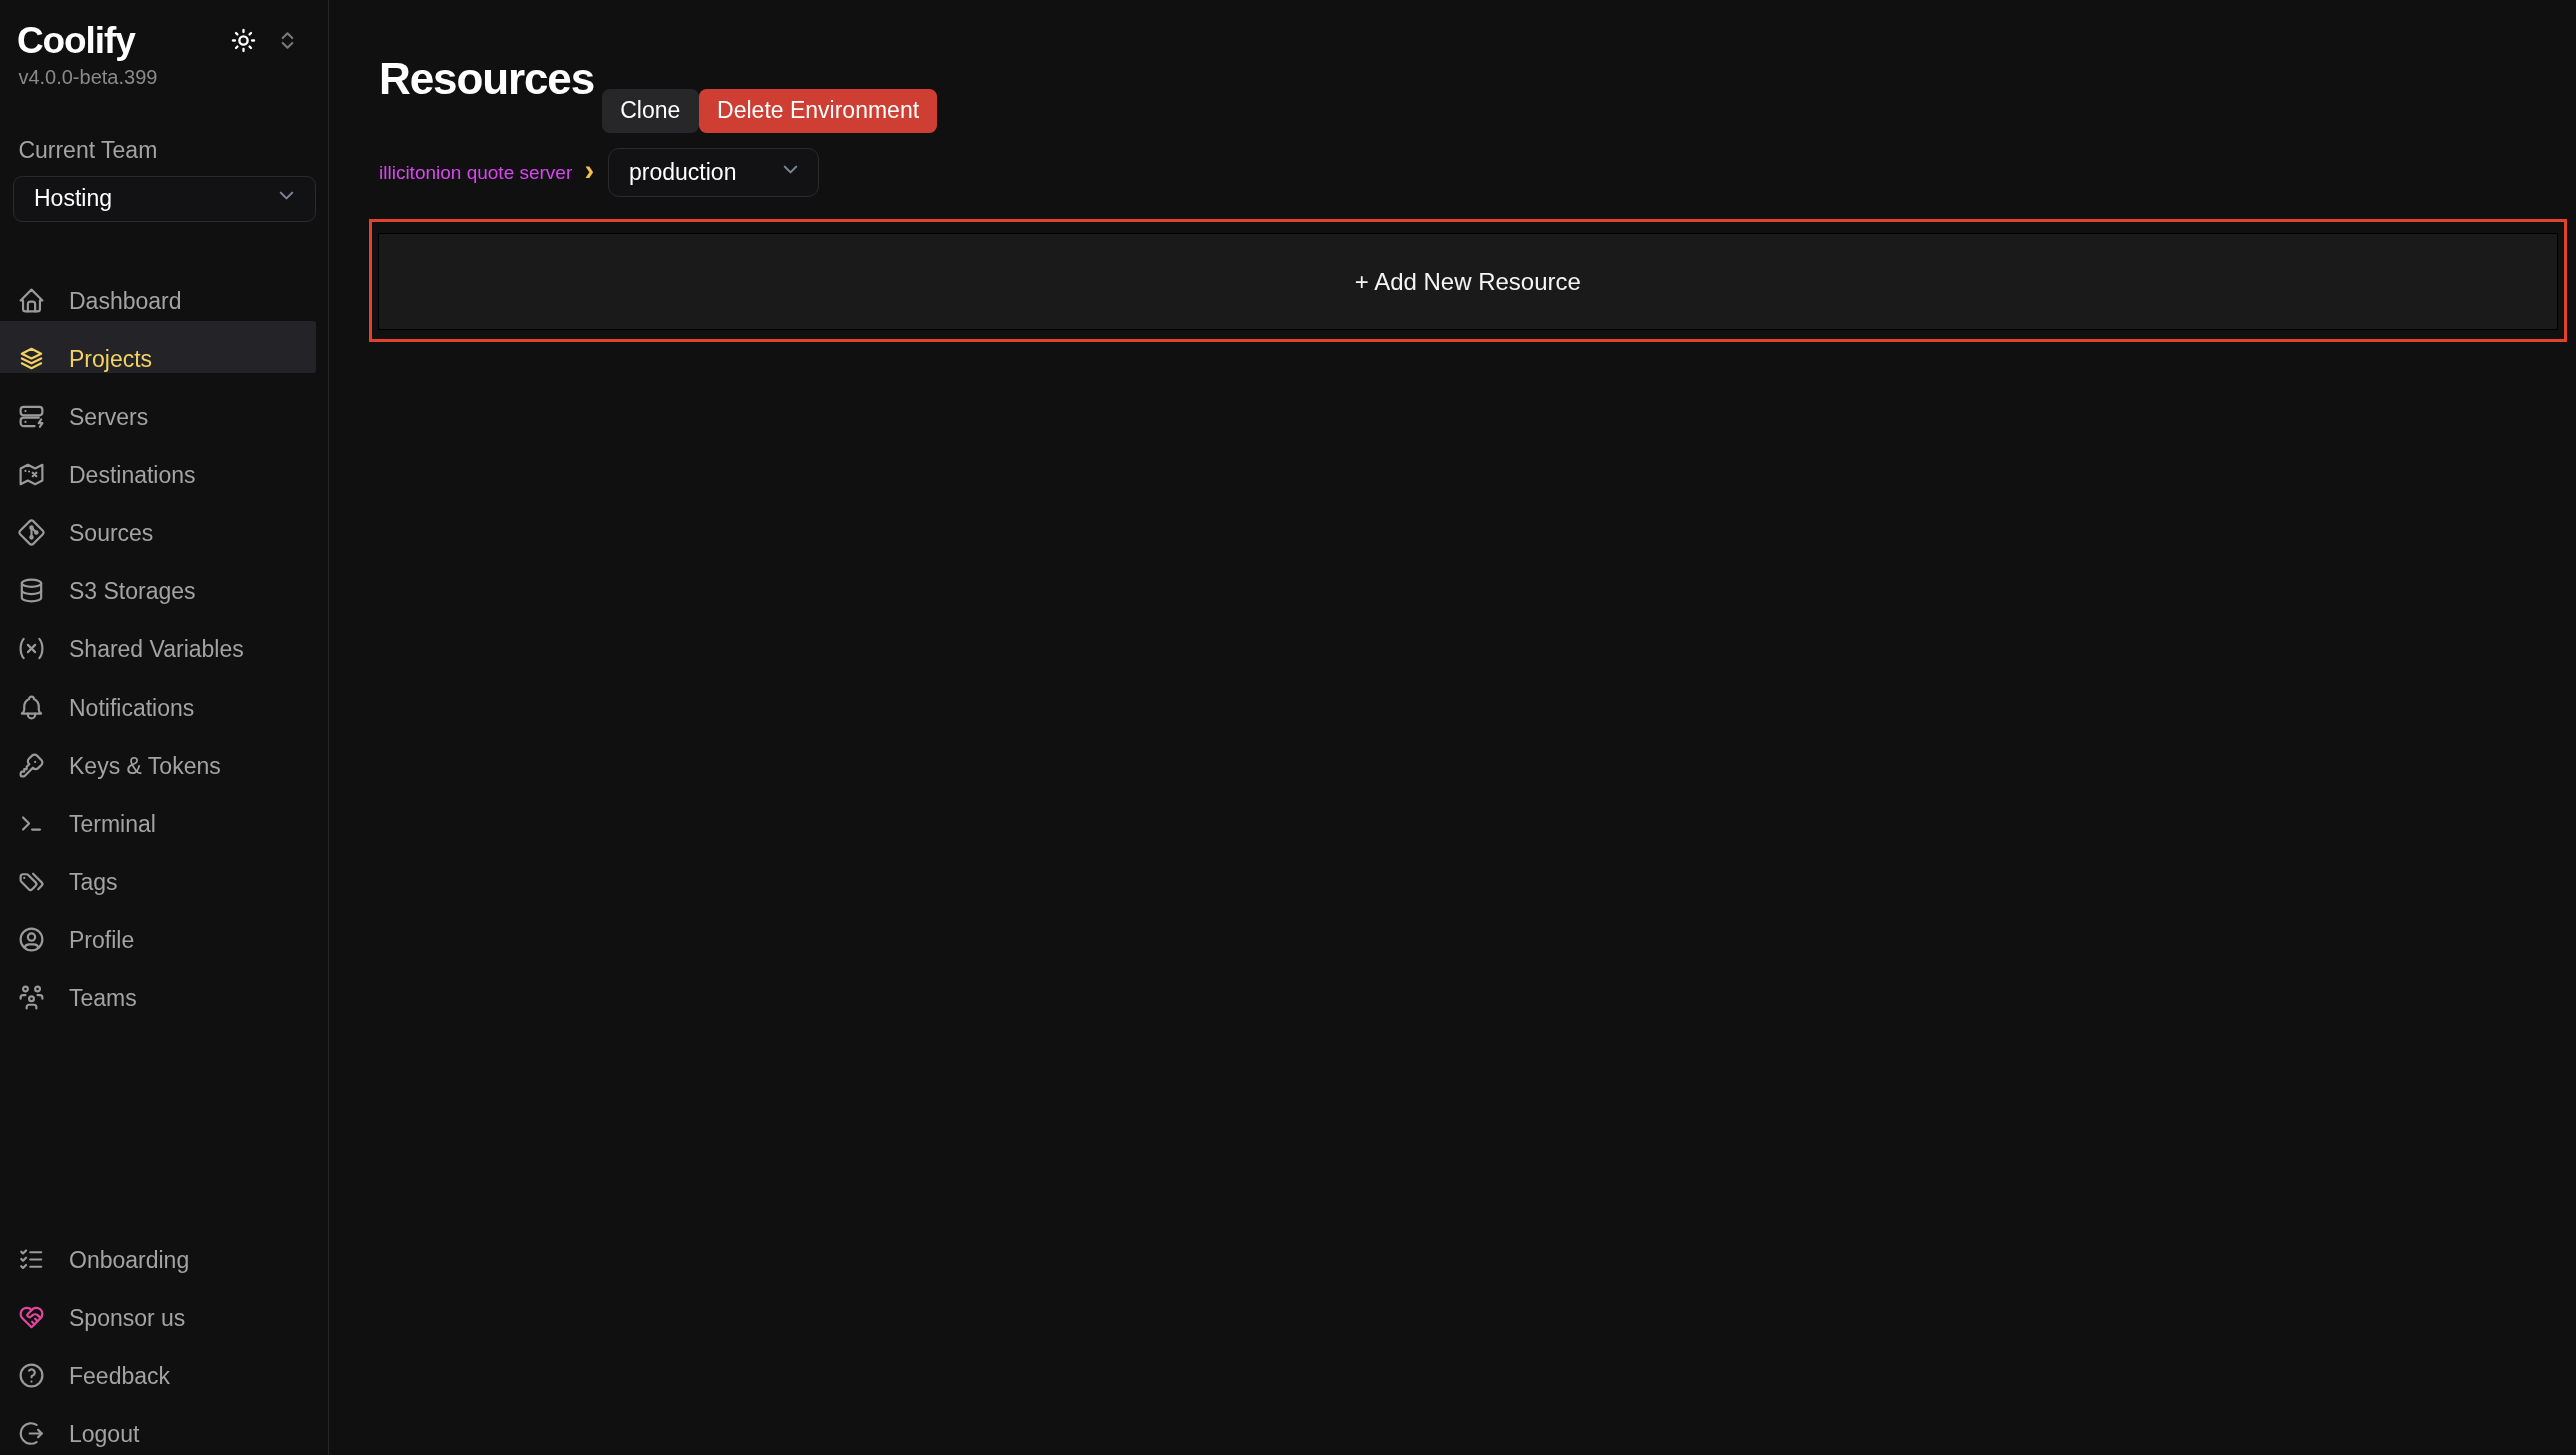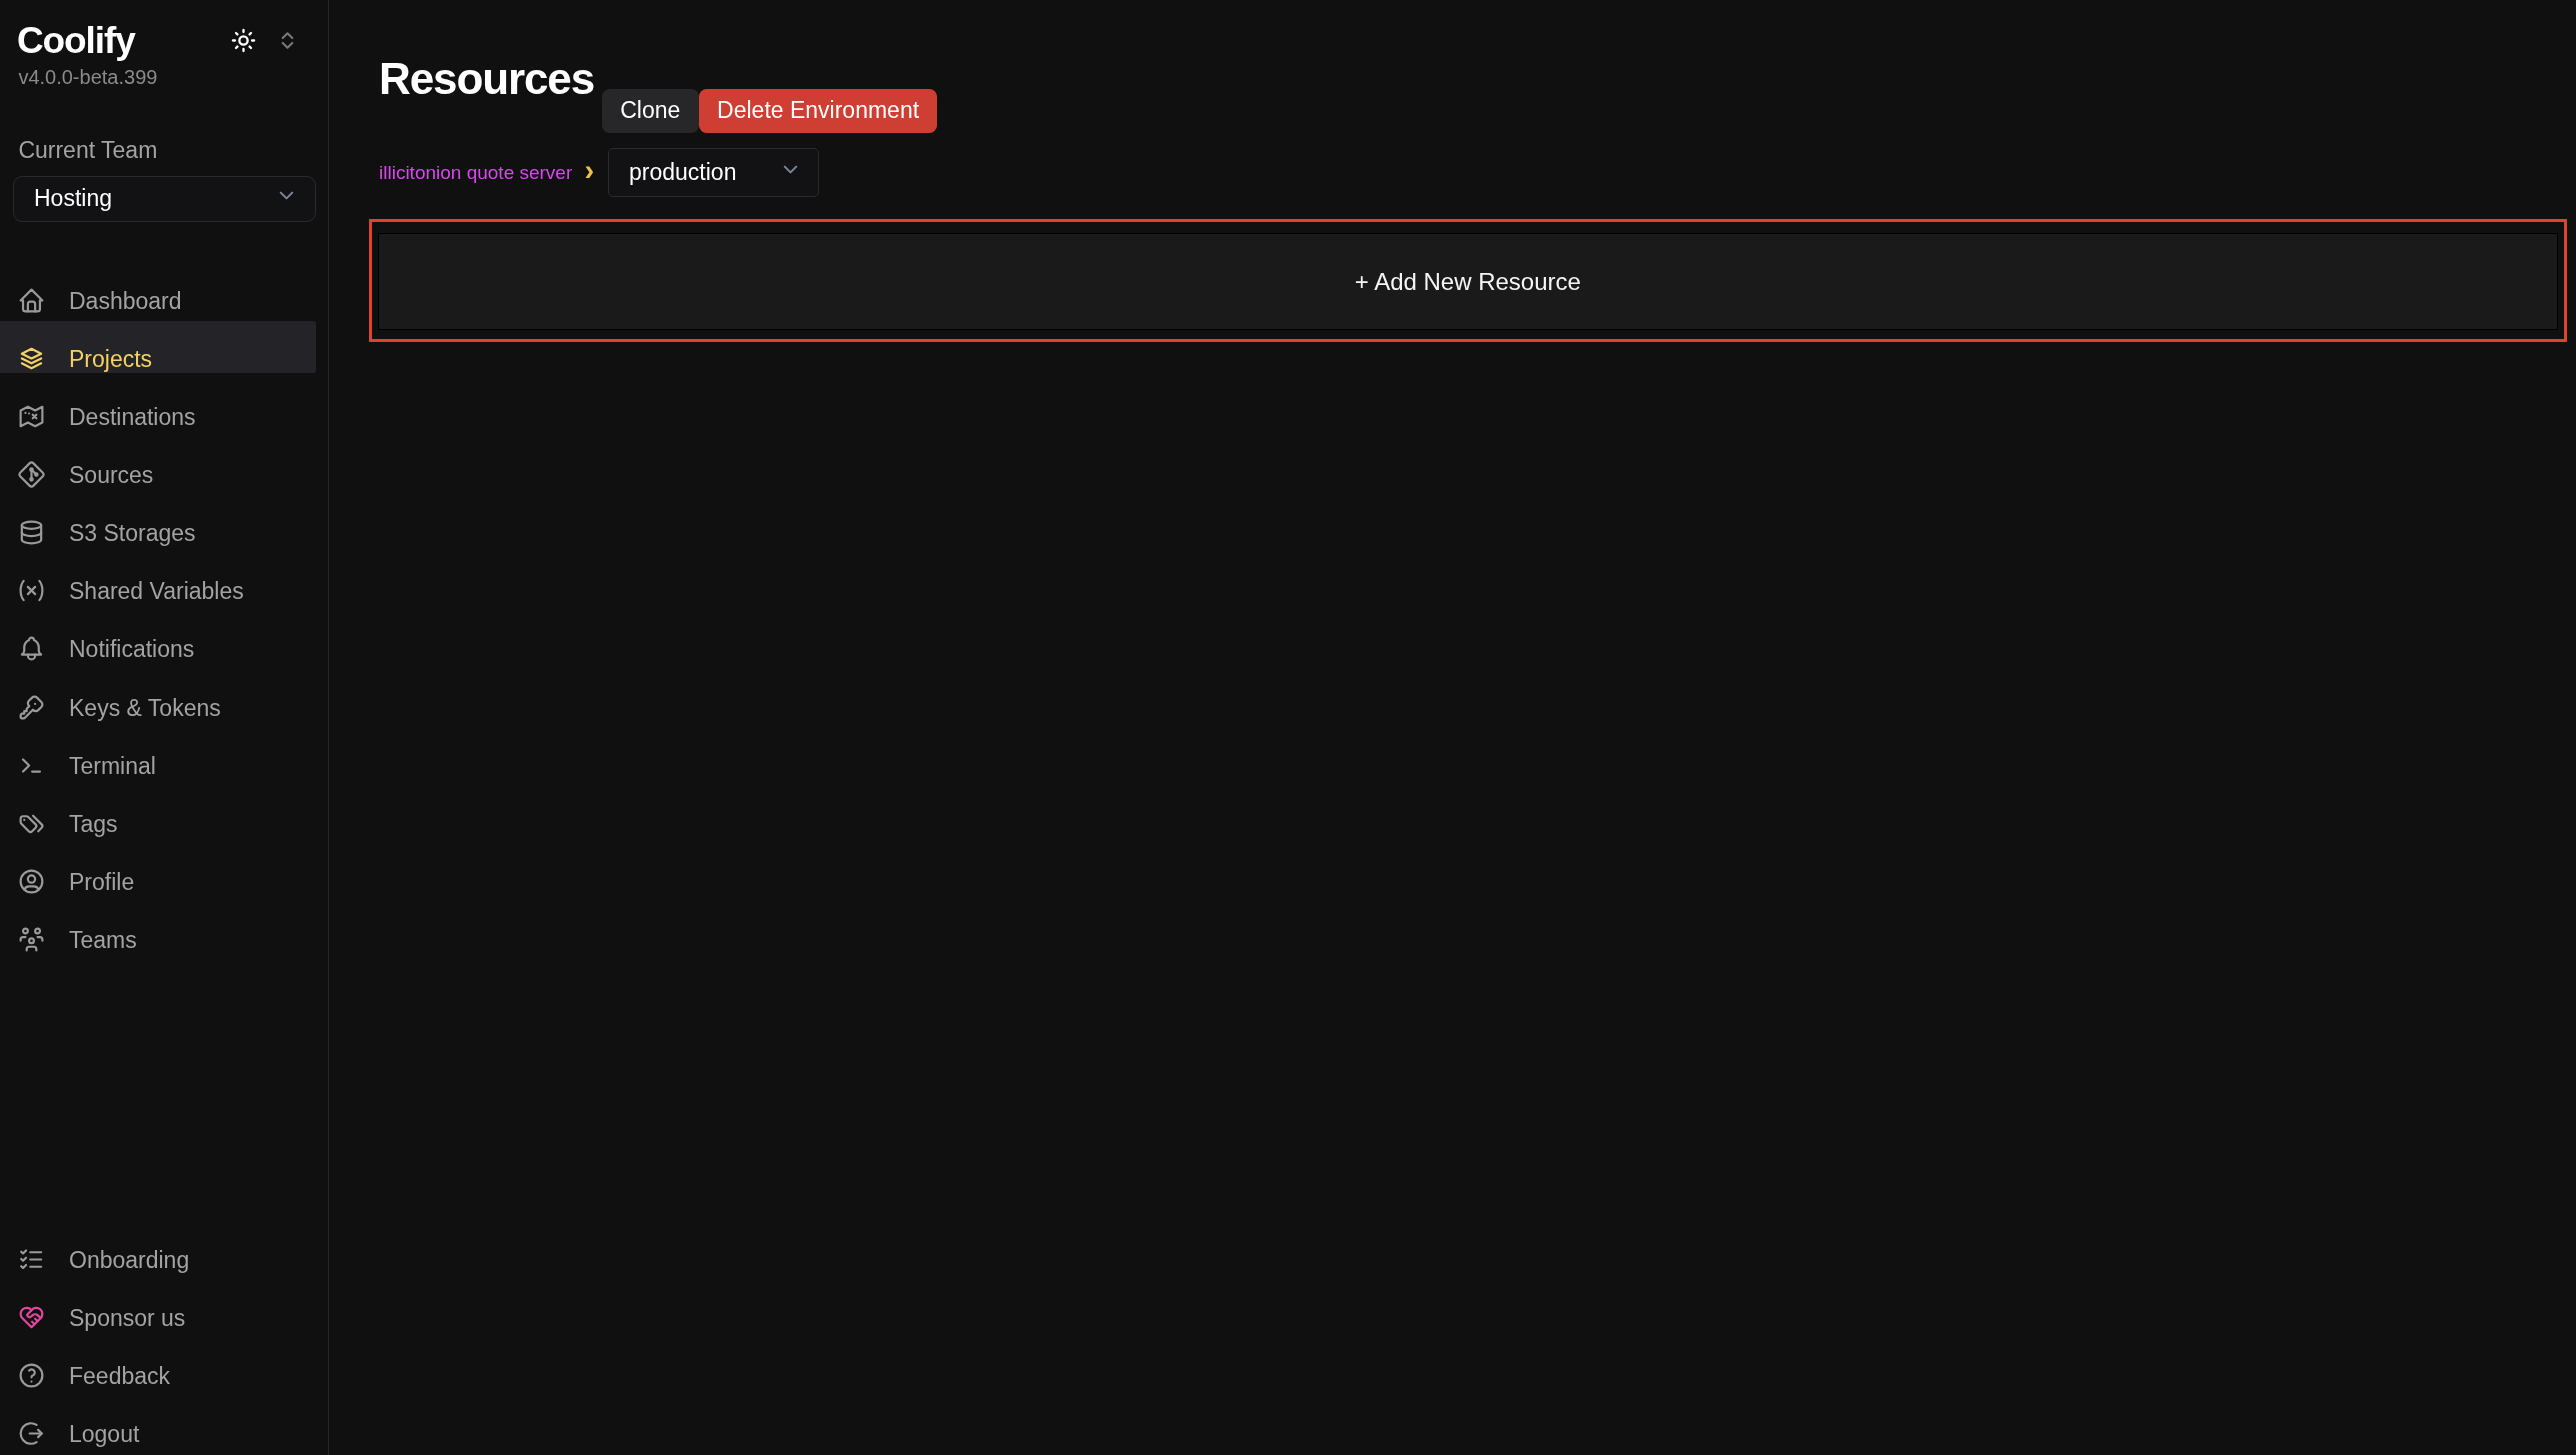--- a/index.html
+++ b/index.html
@@ -58,21 +58,21 @@
     display: inline-flex; align-items: center; padding: 0 18.4px;
     color: #ffffff; cursor: pointer; font-family: "Liberation Sans", sans-serif;
   }
   .btn-clone { background: #27272a; }
   .btn-delete { background: #cf3e33; }
 
   .breadcrumb-row { display: flex; align-items: center; padding: 15.3px 0 0 48px; }
   .crumb { font-size: 19px; color: #d946ef; }
   .crumb-sep { color: #eec04c; font-size: 29px; font-weight: 700; padding: 0 10.7px 4.6px 12.3px; line-height: 23px; }
   .env-select {
-    height: 49px; border: 1.5px solid #2b2b2e; border-radius: 5px; background: #121214;
+    height: 49px; border: 1.5px solid #2b2b2e; border-radius: 11px; background: #121214;
     display: flex; align-items: center; justify-content: space-between;
     padding: 0 15.3px 0 20px; color: #ffffff; font-size: 23px; gap: 43px;
     margin-left: 3.1px; cursor: pointer;
   }
 
   .annotation-box {
     margin: 21.5px 9.2px 0 38px; height: 123px;
     border: 3.8px solid #e0422c;
   }
   .add-resource-btn {
@@ -133,20 +133,31 @@
             <path d="M12 4l-8 4l8 4l8-4l-8-4"></path>
             <path d="M4 12l8 4l8-4"></path>
             <path d="M4 16l8 4l8-4"></path>
           </svg>
         </span>
         <span class="label">Projects</span>
       </li>
       <li class="nav-item">
         <span class="nav-icon">
           <svg viewBox="0 0 24 24" fill="none" stroke="currentColor" stroke-width="1.8" stroke-linecap="round" stroke-linejoin="round">
+            <rect x="3" y="4" width="18" height="7" rx="2.5"></rect>
+            <path d="M14.5 20H6a2.5 2.5 0 0 1-3-2.5v-2A2.5 2.5 0 0 1 5.5 13H18"></path>
+            <path d="M7 7.5h.01M7 16.5h.01"></path>
+            <path d="M20 14.5l-2 3h3l-2 3"></path>
+          </svg>
+        </span>
+        <span class="label">Servers</span>
+      </li>
+      <li class="nav-item">
+        <span class="nav-icon">
+          <svg viewBox="0 0 24 24" fill="none" stroke="currentColor" stroke-width="1.8" stroke-linecap="round" stroke-linejoin="round">
             <path d="M3 7l6-3l6 3l6-3v13l-6 3l-6-3l-6 3z"></path>
             <path d="M7 9h.01M10 9.5h.01"></path>
             <path d="M13 10.5l3 3M16 10.5l-3 3"></path>
           </svg>
         </span>
         <span class="label">Destinations</span>
       </li>
       <li class="nav-item">
         <span class="nav-icon">
           <svg viewBox="0 0 24 24" fill="none" stroke="currentColor" stroke-width="1.8" stroke-linecap="round" stroke-linejoin="round">

